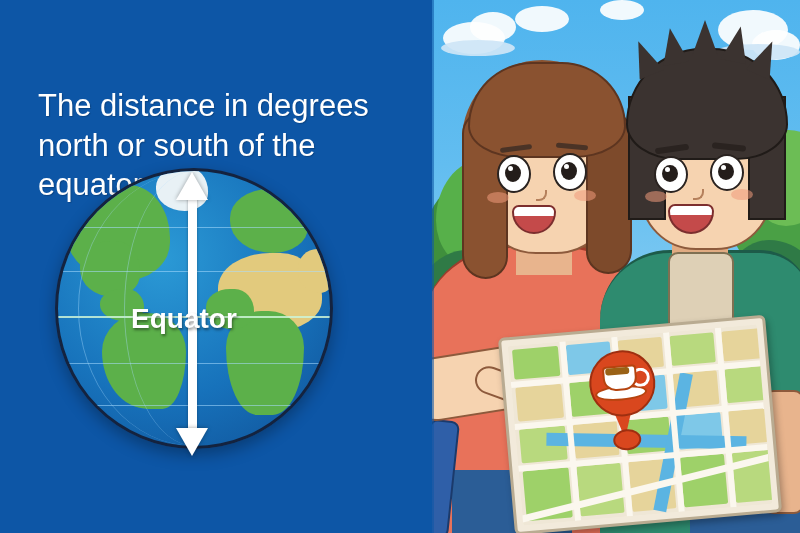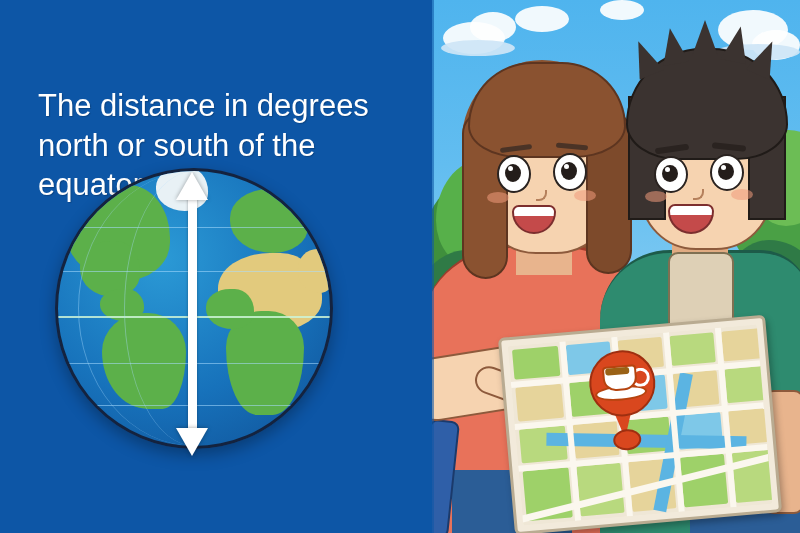--- a/index.html
+++ b/index.html
@@ -614,14 +614,15 @@
     <div class="grat" style="top:192px;"></div>
     <div class="grat" style="top:234px;"></div>
     <div class="meridian" style="left:66px;width:140px;"></div>
     <div class="meridian" style="left:20px;width:232px;"></div>
     <div class="meridian" style="left:134px;width:4px;"></div>
   </div>
 
   <div class="arrow-line"></div>
   <div class="arrow-up"></div>
   <div class="arrow-down"></div>
+  <div class="equator-label">Equator</div>
 
 </div>
 
 </body></html>

